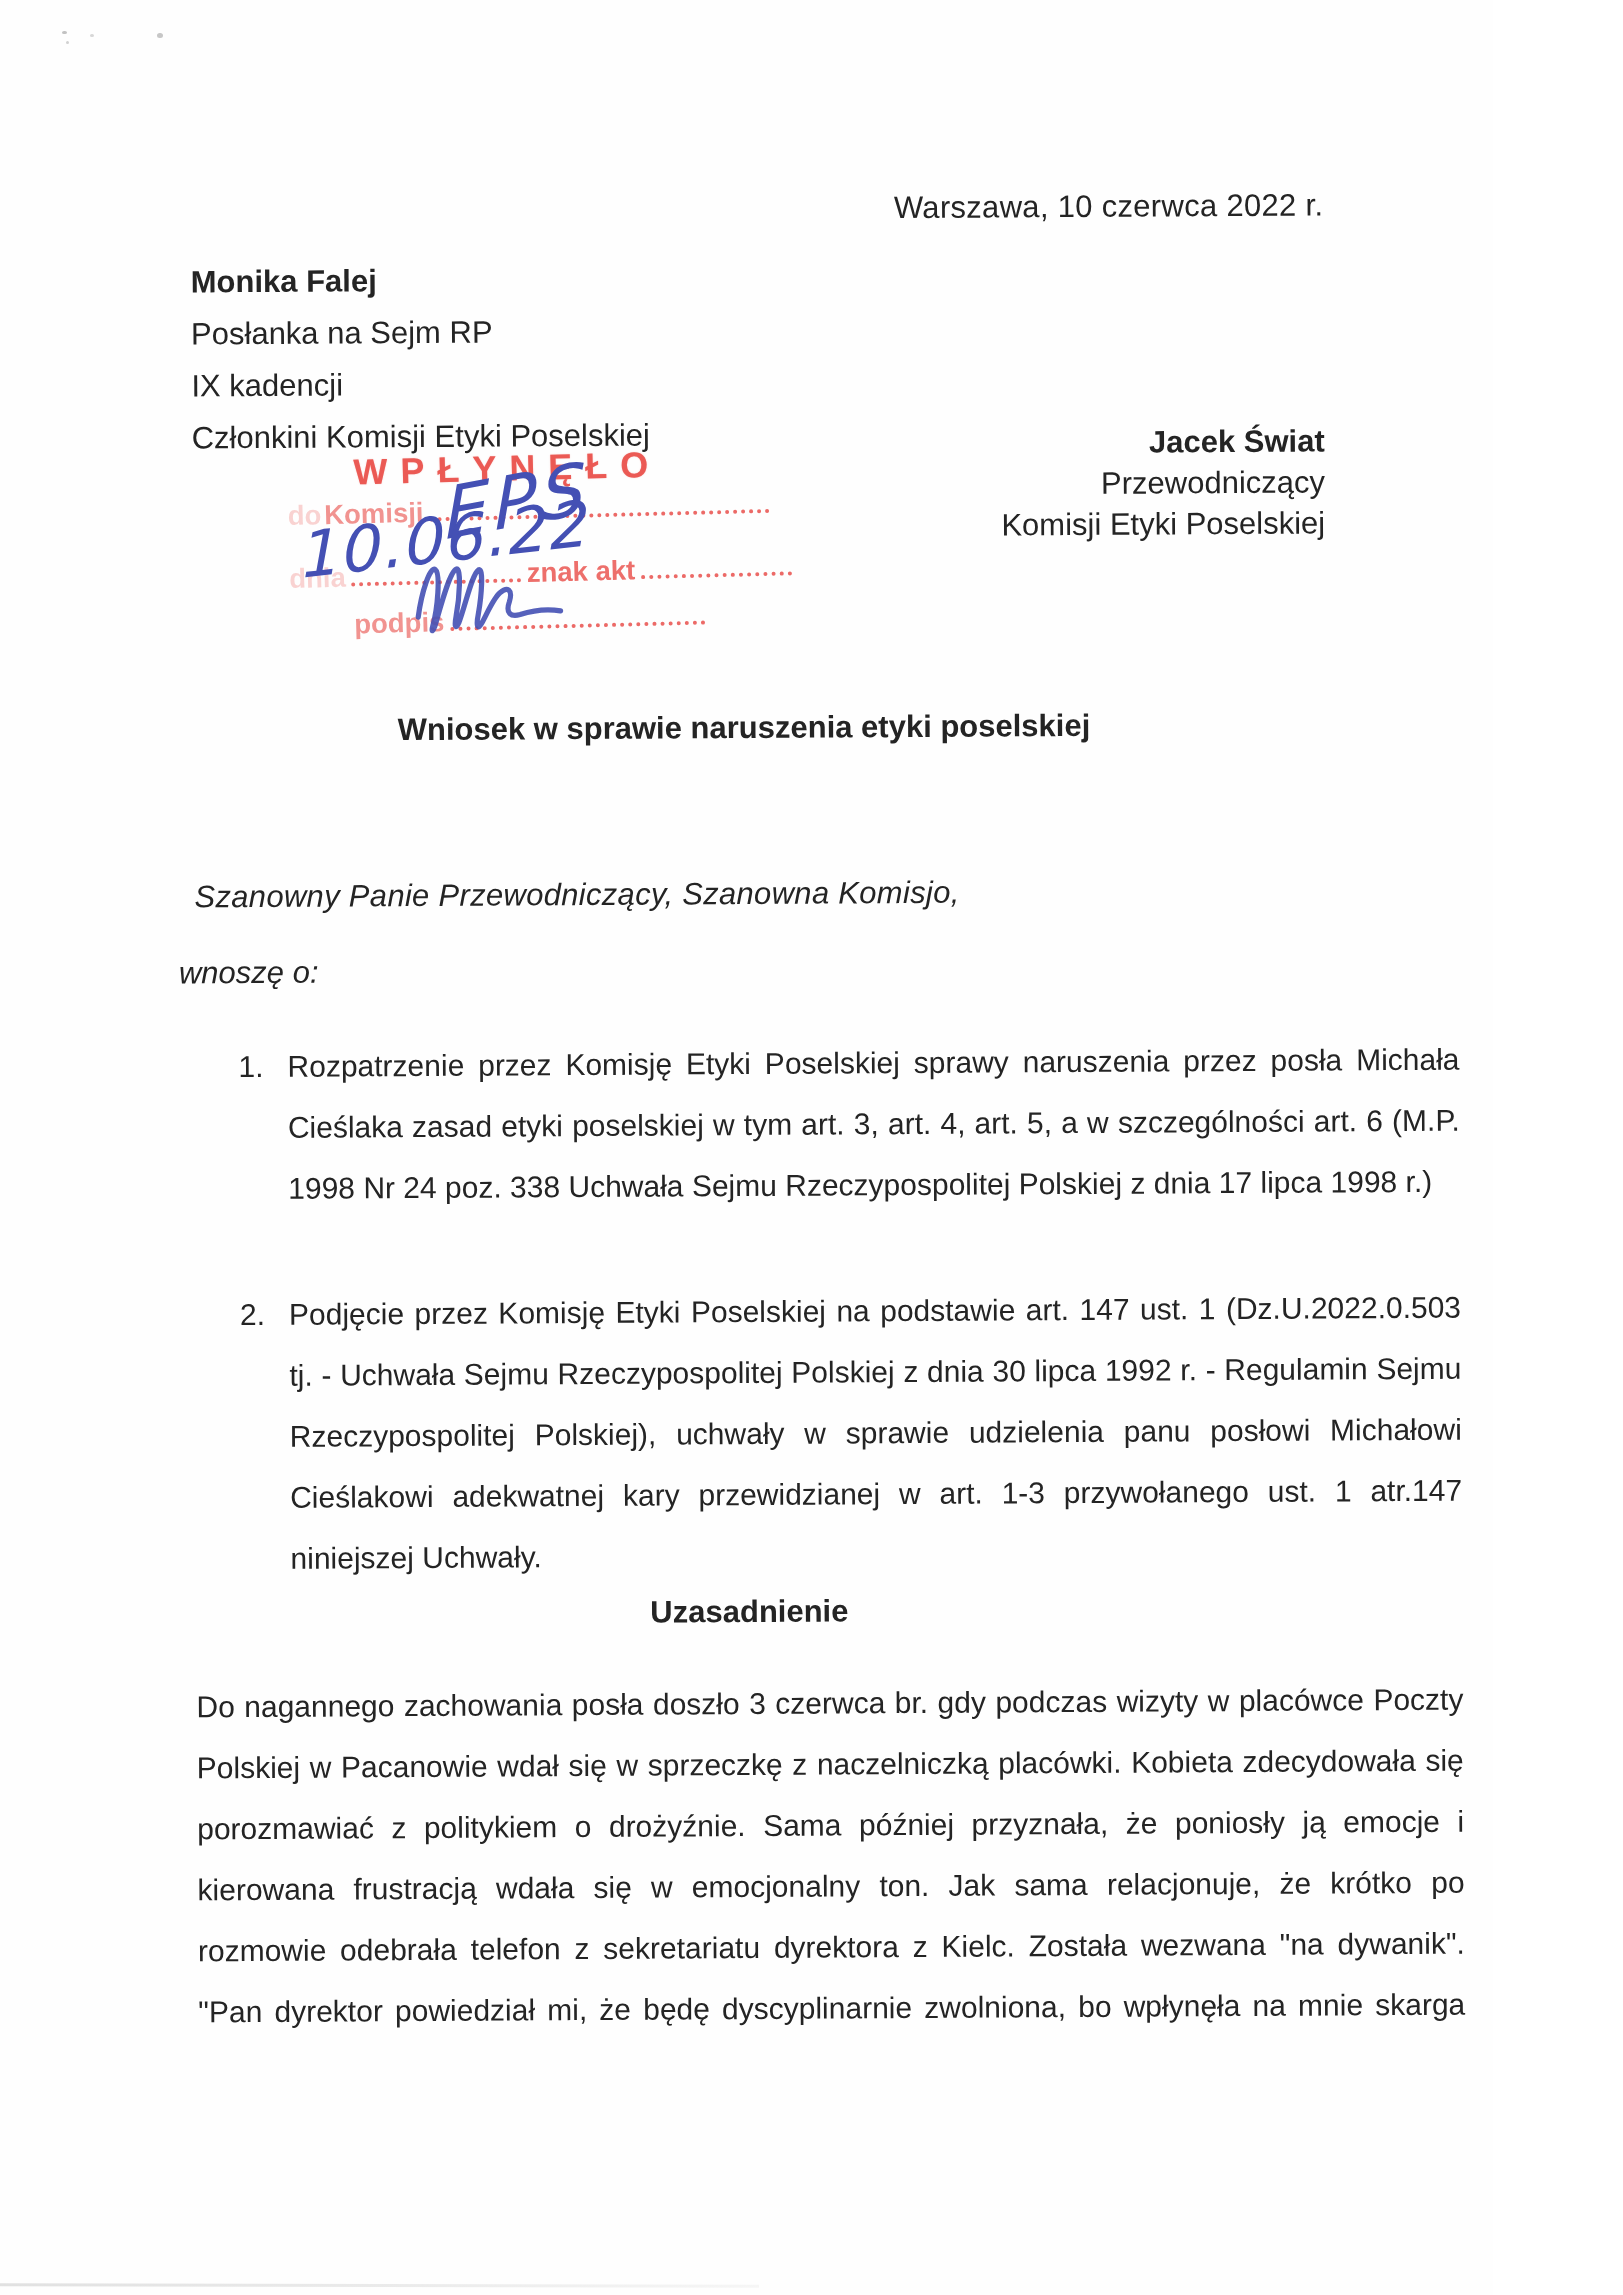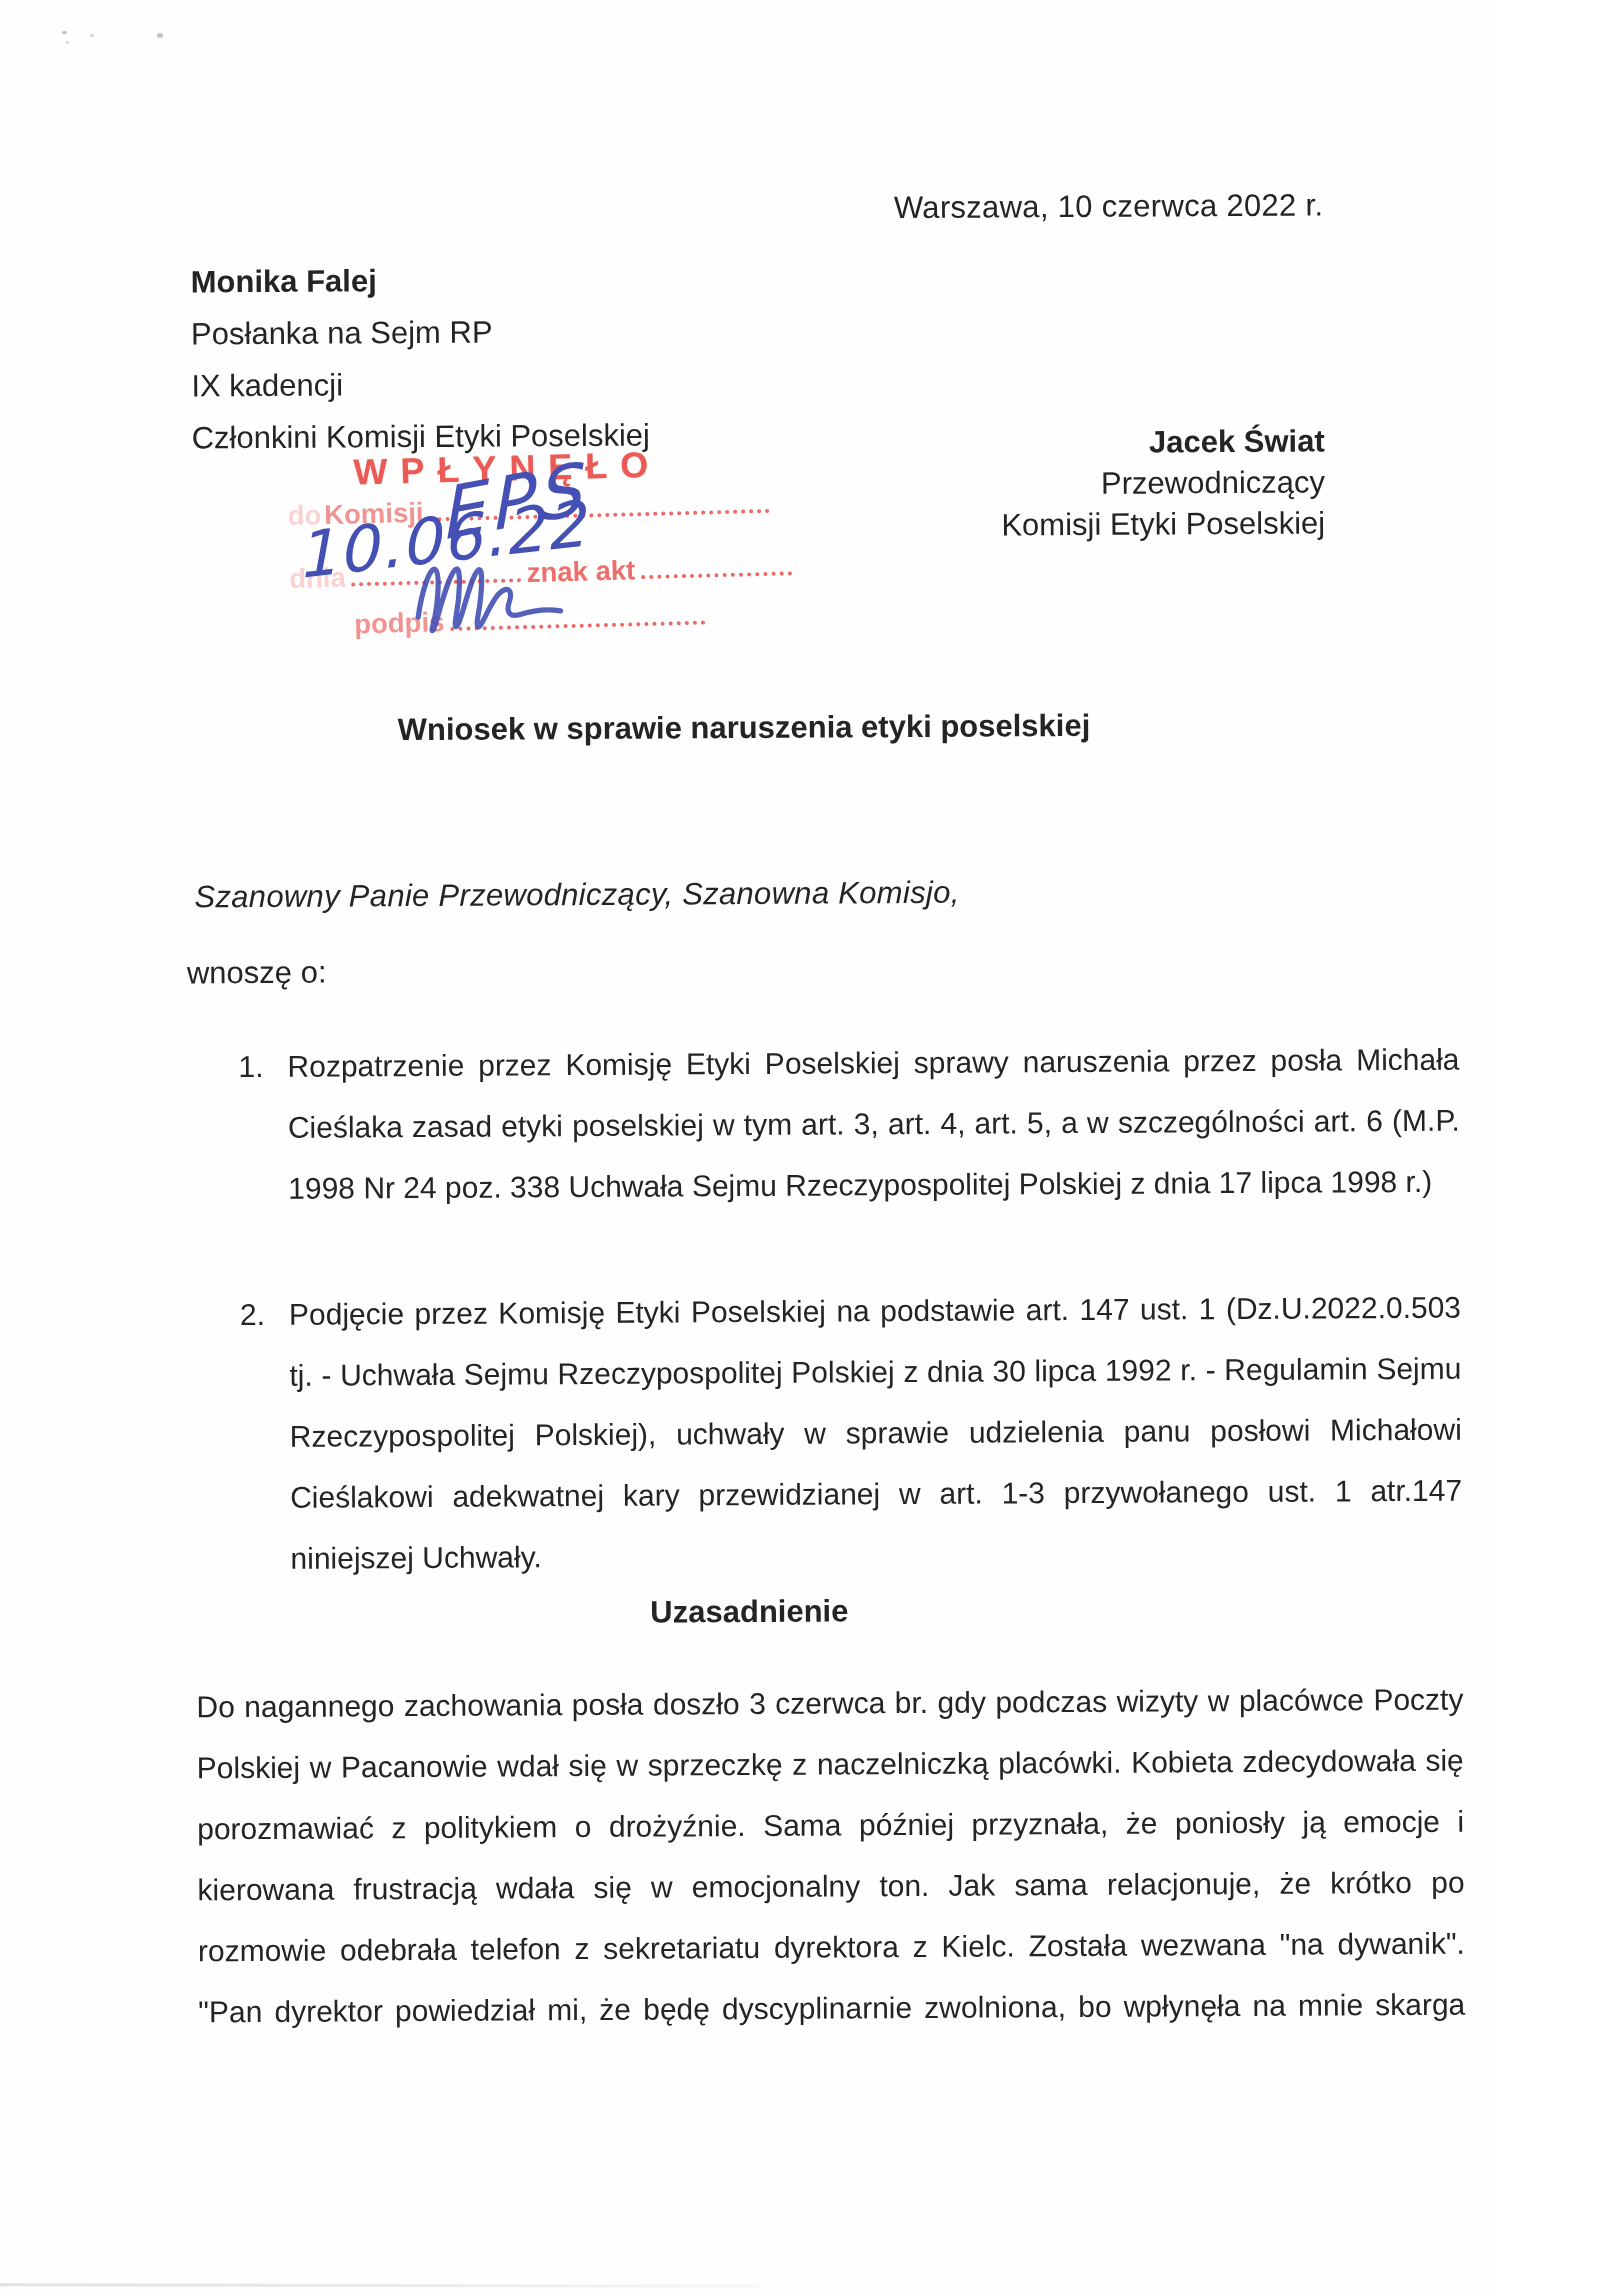--- a/index.html
+++ b/index.html
@@ -39,22 +39,23 @@
   .recipient .name{font-weight:bold;}
   .doc-title{
     position:absolute;top:710px;left:0;width:100%;
     text-align:center;font-weight:bold;font-size:31px;
   }
   .salutation{
     position:absolute;top:876px;left:196px;
     font-style:italic;font-size:31px;letter-spacing:0.3px;
   }
   .intro{
-    position:absolute;top:952px;left:188px;
+    position:absolute;top:952px;left:180px;
     font-size:31px;
+    font-style:italic;
   }
   .request-list{
     position:absolute;top:1033px;left:239px;width:1221px;
     font-size:30px;line-height:61px;
   }
   .list-item{display:flex;margin-bottom:65px;}
   .list-num{width:49px;flex-shrink:0;}
   .list-text{flex:1;text-align:justify;}
   .section-heading{
     position:absolute;top:1594px;left:0;width:100%;

